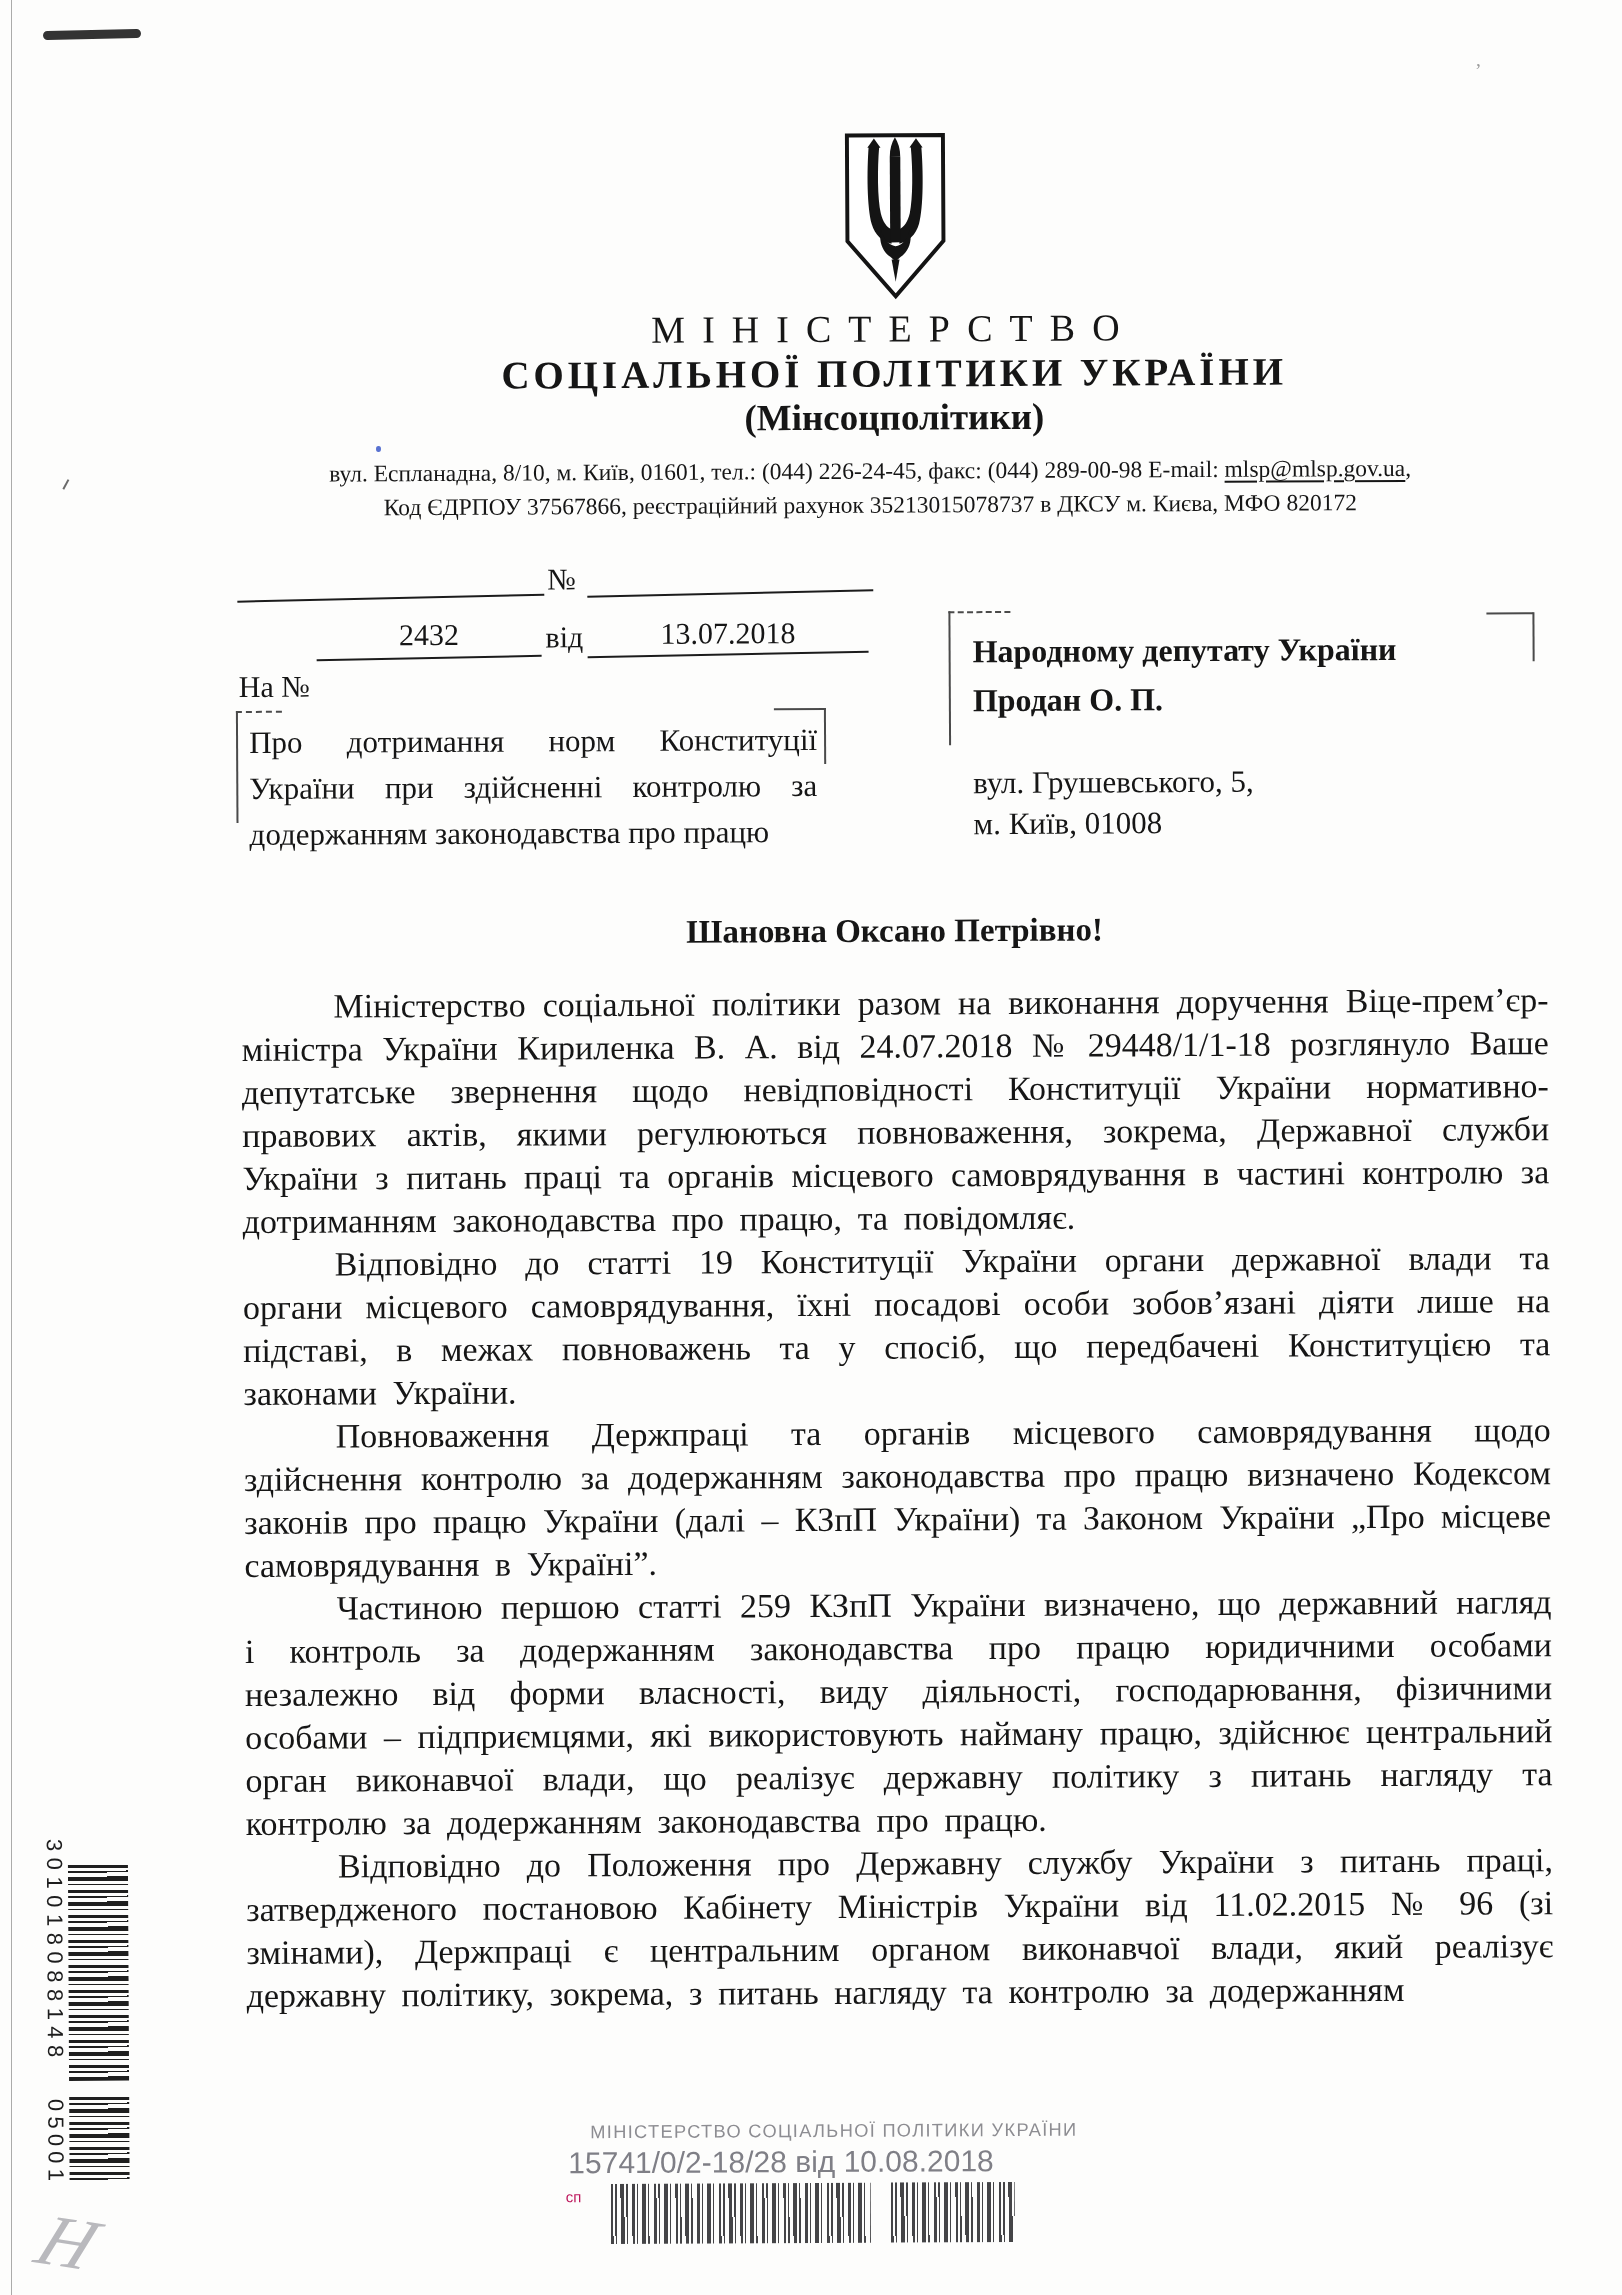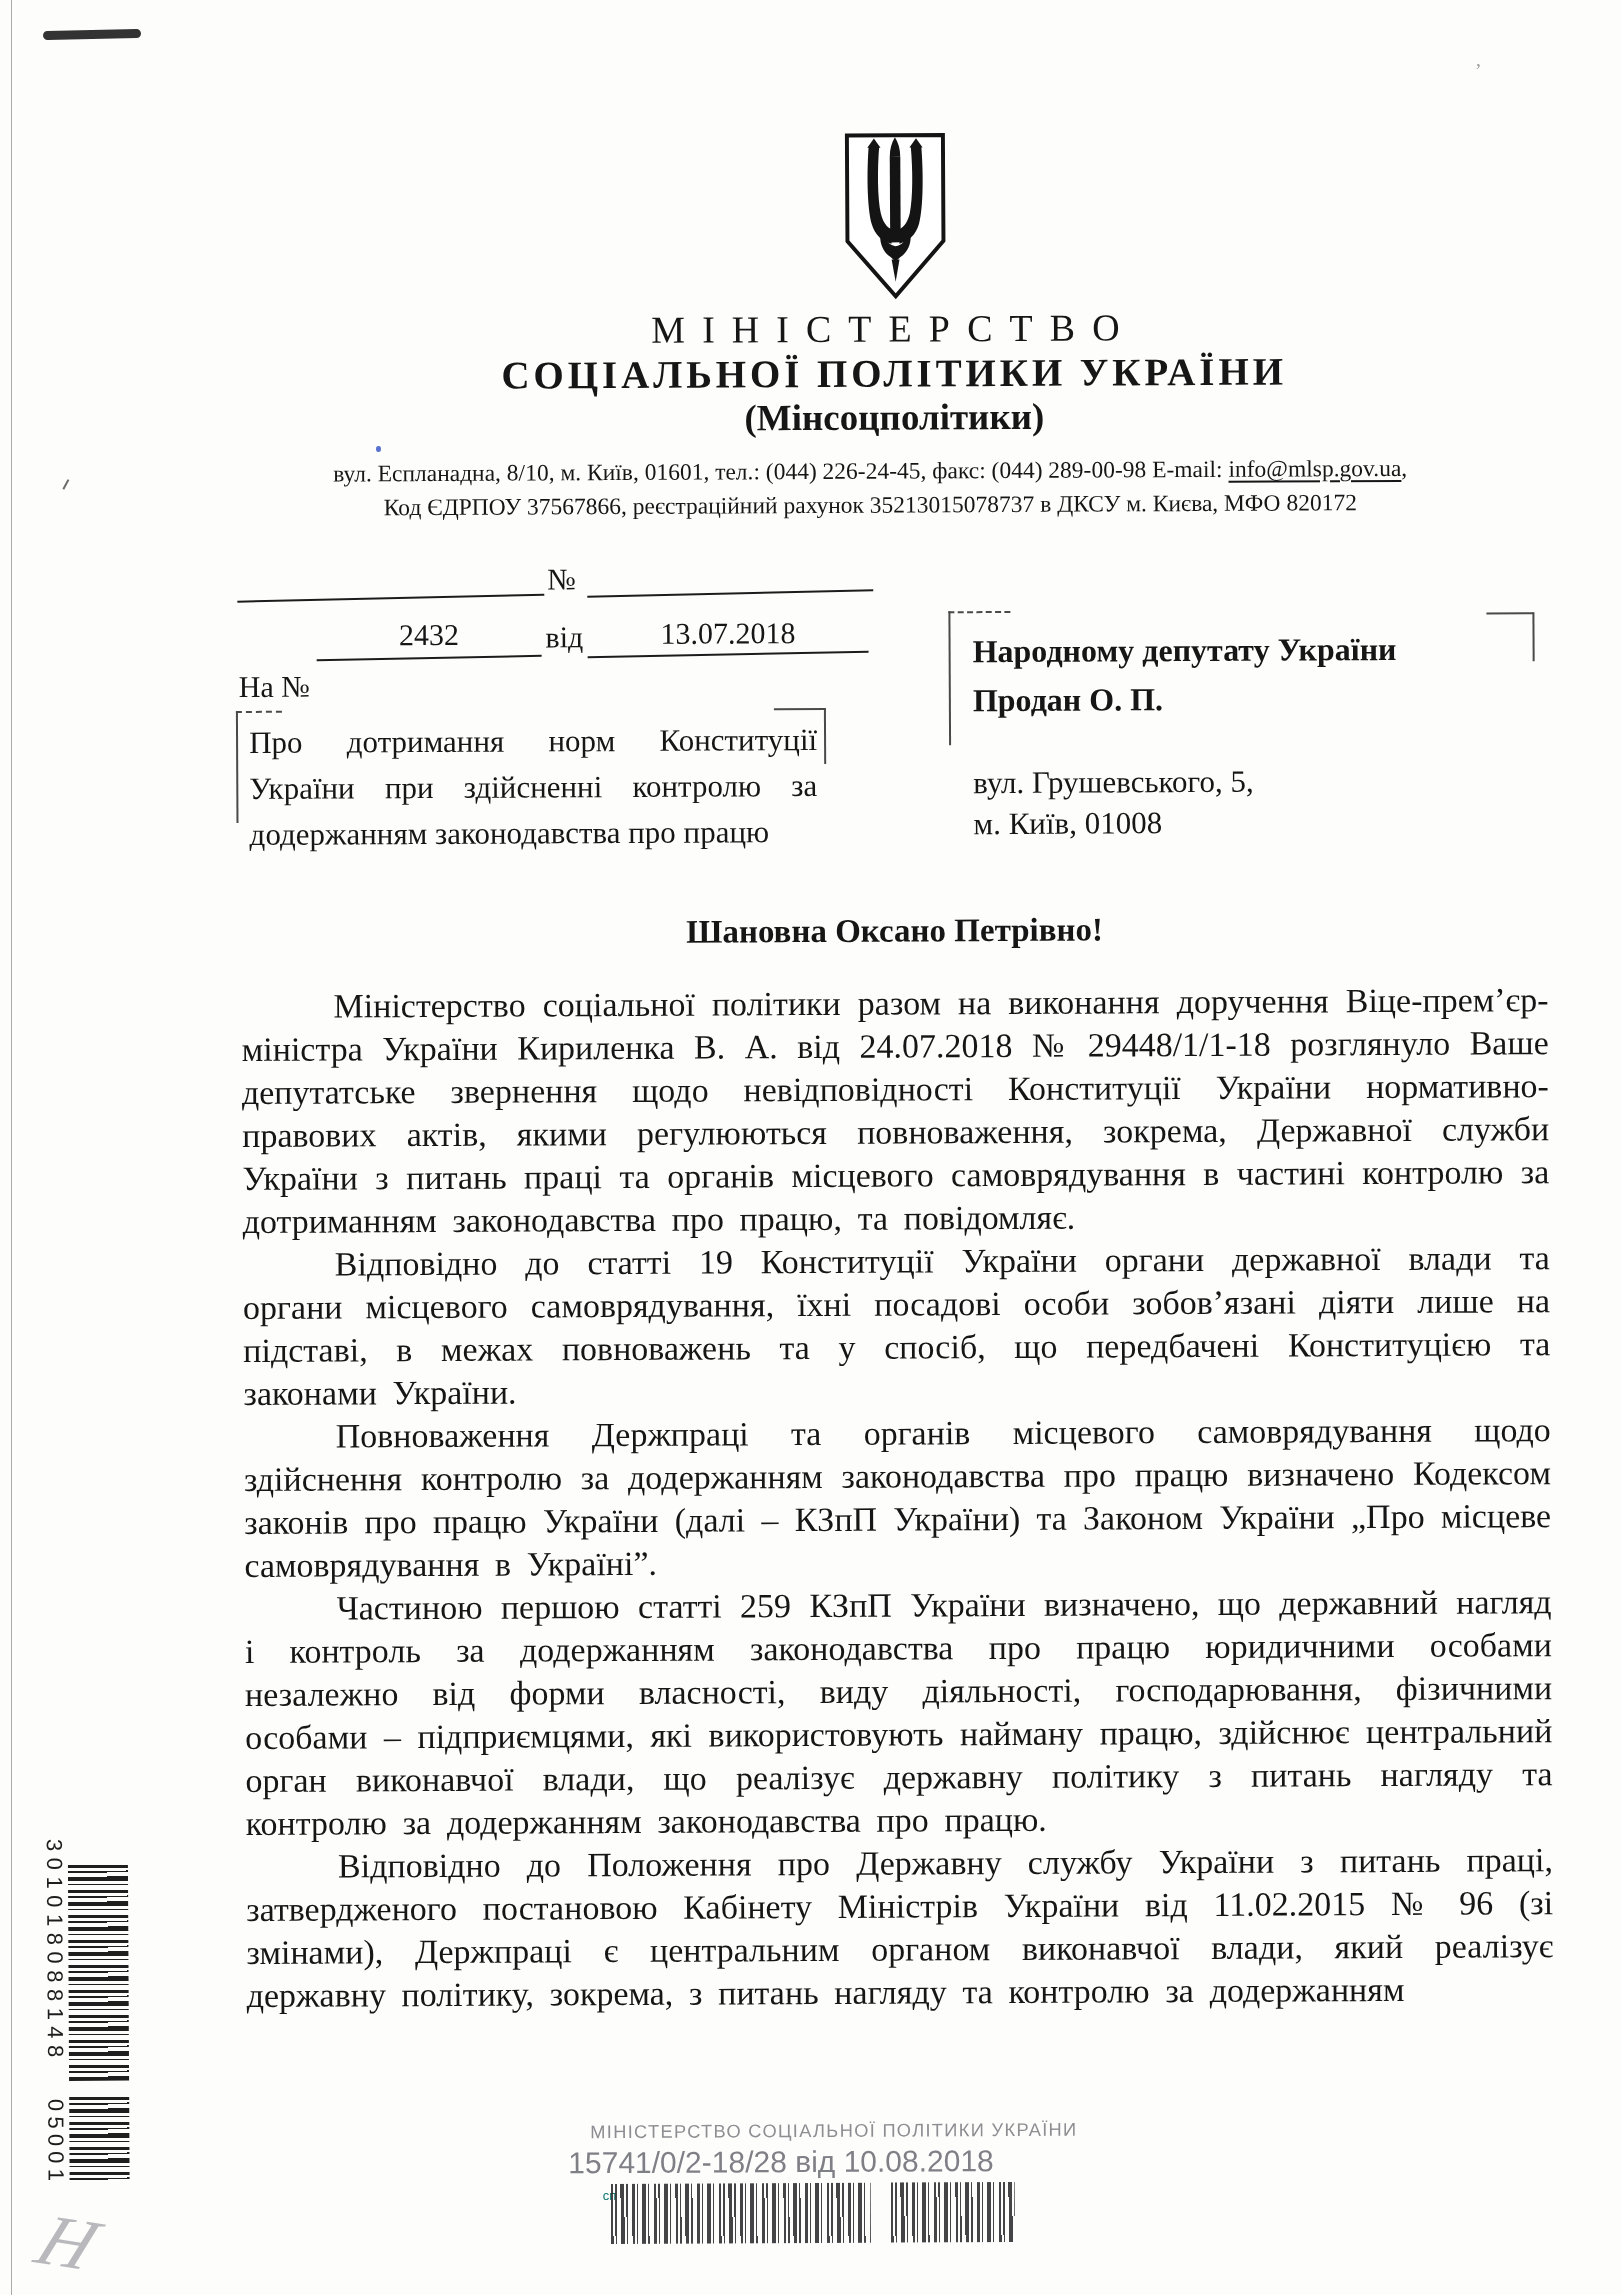--- a/index.html
+++ b/index.html
@@ -29,21 +29,21 @@
   .subject-line:last-child{text-align-last:left;}
   .salutation{left:241px;top:913px;width:1307px;text-align:center;font-size:33px;font-weight:bold;}
   
   .body-text{left:241px;top:982px;width:1307px;font-size:34px;line-height:43px;}
   .body-text p{margin:0;text-align:justify;text-indent:92px;word-spacing:7.2px;}
   
   .stamp1{left:262px;top:2120px;width:1131px;text-align:center;font-family:"Liberation Sans",sans-serif;
           font-size:18.3px;letter-spacing:1.3px;color:#8d8d92;}
   .stamp2{left:209px;top:2145px;width:1131px;text-align:center;font-family:"Liberation Sans",sans-serif;
           font-size:30px;color:#7f7f86;}
-  .sp{left:596px;top:2187px;font-family:"Liberation Sans",sans-serif;font-size:13px;color:#0f766e;}
+  .sp{left:559px;top:2187px;font-family:"Liberation Sans",sans-serif;font-size:15px;color:#be185d;}
   .vbars{background:repeating-linear-gradient(90deg,#2b2b2e 0 2.6px,transparent 2.6px 4.6px,#2b2b2e 4.6px 5.9px,
          transparent 5.9px 9.8px,#2b2b2e 9.8px 13.7px,transparent 13.7px 15.7px,#2b2b2e 15.7px 17px,transparent 17px 21.6px);
          opacity:.88;}
   .hbars{background:repeating-linear-gradient(180deg,#1f1f1f 0 3.3px,transparent 3.3px 5.9px,#1f1f1f 5.9px 7.8px,
          transparent 7.8px 11.8px,#1f1f1f 11.8px 16.3px,transparent 16.3px 19px,#1f1f1f 19px 20px,transparent 20px 25px);}
   .vdigits{font-family:"Liberation Sans",sans-serif;font-size:22px;color:#1d1d1d;line-height:23.5px;
            transform:rotate(90deg);transform-origin:left top;white-space:nowrap;}
   
   .edge-line{left:11px;top:0;width:1.3px;height:2295px;background:#8f8f8f;opacity:.75;}
   .top-bar{left:43px;top:30px;width:98px;height:8.5px;background:#333;border-radius:4.6px;transform:rotate(-1.2deg);}
@@ -77,21 +77,21 @@
         <path d="M80,10 c5,8 8,18 8,30 h-16 c0,-12 3,-22 8,-30 z"></path>
         <path d="M58,150 c4,16 12,24 22,26 c10,-2 18,-10 22,-26 c4,18 -2,34 -14,42 c-5,4 -8,7 -8,14 c0,-7 -3,-10 -8,-14 c-12,-8 -18,-24 -14,-42 z"></path>
         <path d="M74,196 h12 l-6,34 z"></path>
       </g>
     </svg>
 
     <div class="abs t1">МІНІСТЕРСТВО</div>
     <div class="abs t2">СОЦІАЛЬНОЇ ПОЛІТИКИ УКРАЇНИ</div>
     <div class="abs t3">(Мінсоцполітики)</div>
     <div class="abs c1">
-      <span>вул. Еспланадна, 8/10, м. Київ, 01601, тел.: (044) 226-24-45,  факс: (044) 289-00-98 E-mail: </span><a class="email-link">info@mlsp.gov.ua</a><span>,</span>
+      <span>вул. Еспланадна, 8/10, м. Київ, 01601, тел.: (044) 226-24-45,  факс: (044) 289-00-98 E-mail: </span><a class="email-link">mlsp@mlsp.gov.ua</a><span>,</span>
     </div>
     <div class="abs c2">Код ЄДРПОУ 37567866, реєстраційний рахунок 35213015078737 в ДКСУ м. Києва, МФО 820172</div>
 
     <div class="abs uline" style="left:239px;top:595px;width:307px;transform:rotate(-1deg);"></div>
     <div class="abs reflbl" style="left:549px;top:561px;">№</div>
     <div class="abs uline" style="left:589px;top:592px;width:286px;transform:rotate(-1deg);"></div>
 
     <div class="abs reflbl" style="left:240px;top:619px;margin-top:48px;">На №</div>
     <div class="abs refval" style="left:318px;top:616px;width:225px;">2432</div>
     <div class="abs uline" style="left:318px;top:655px;width:225px;transform:rotate(-0.8deg);"></div>

